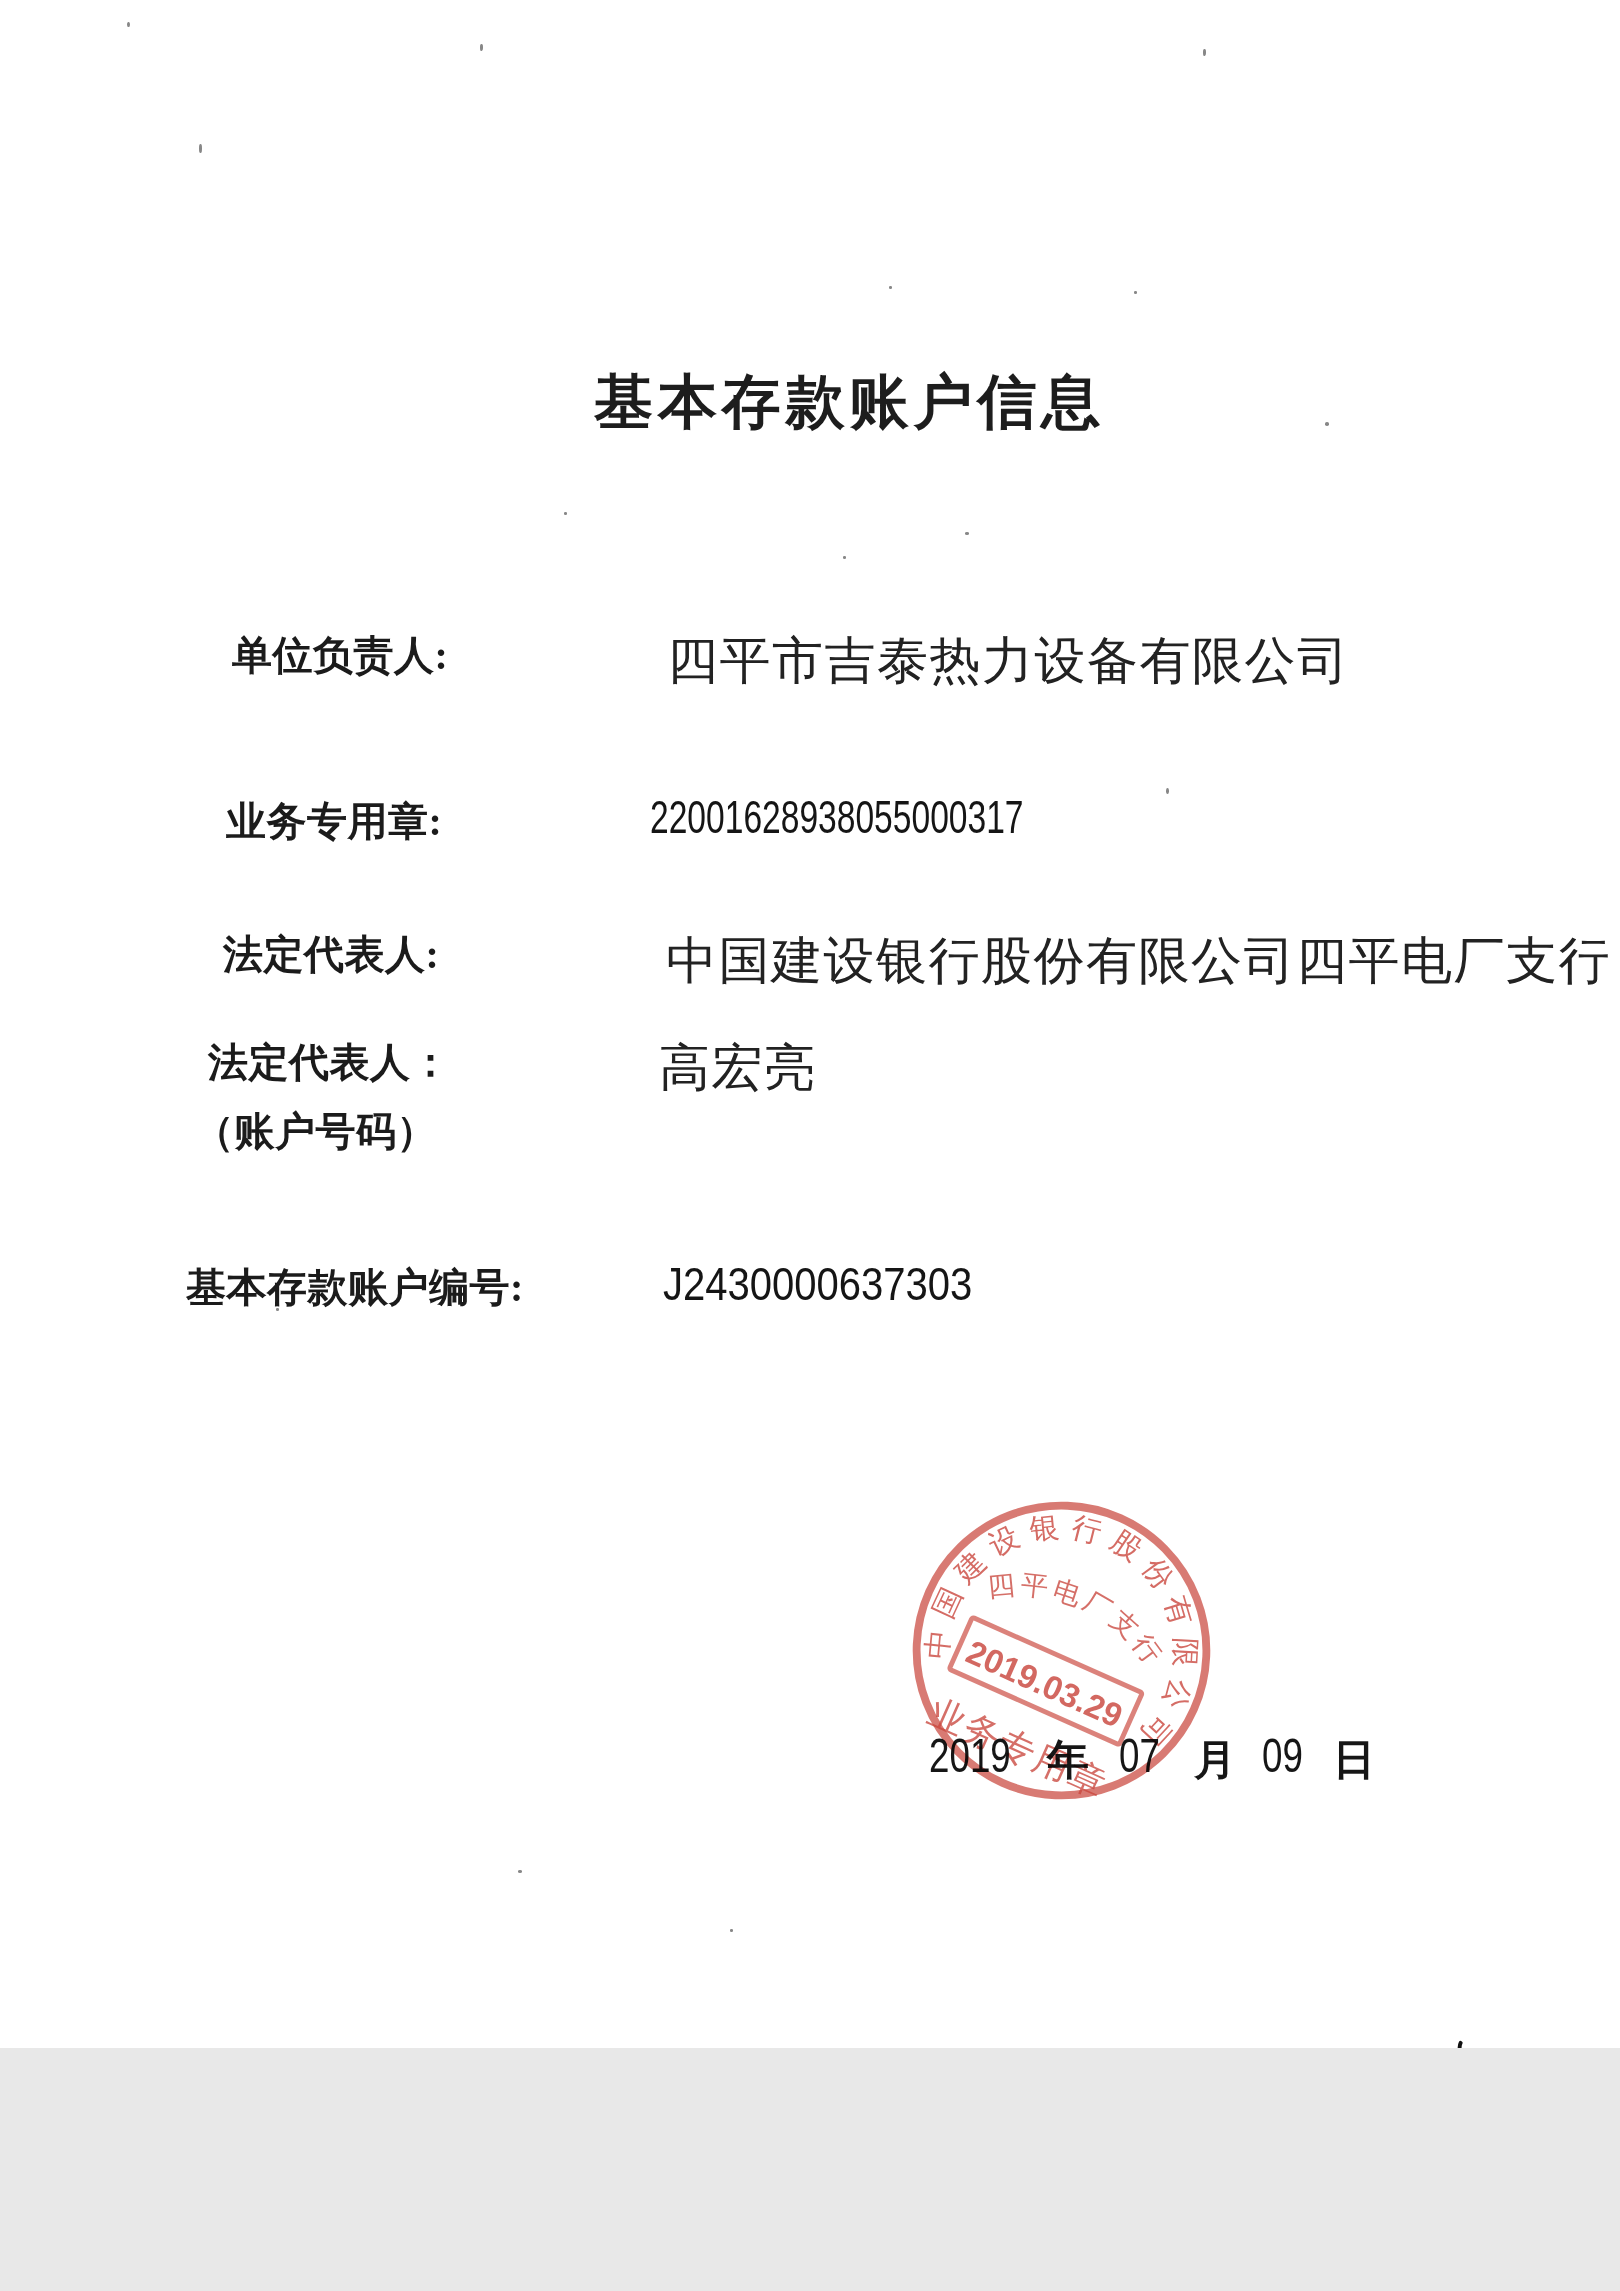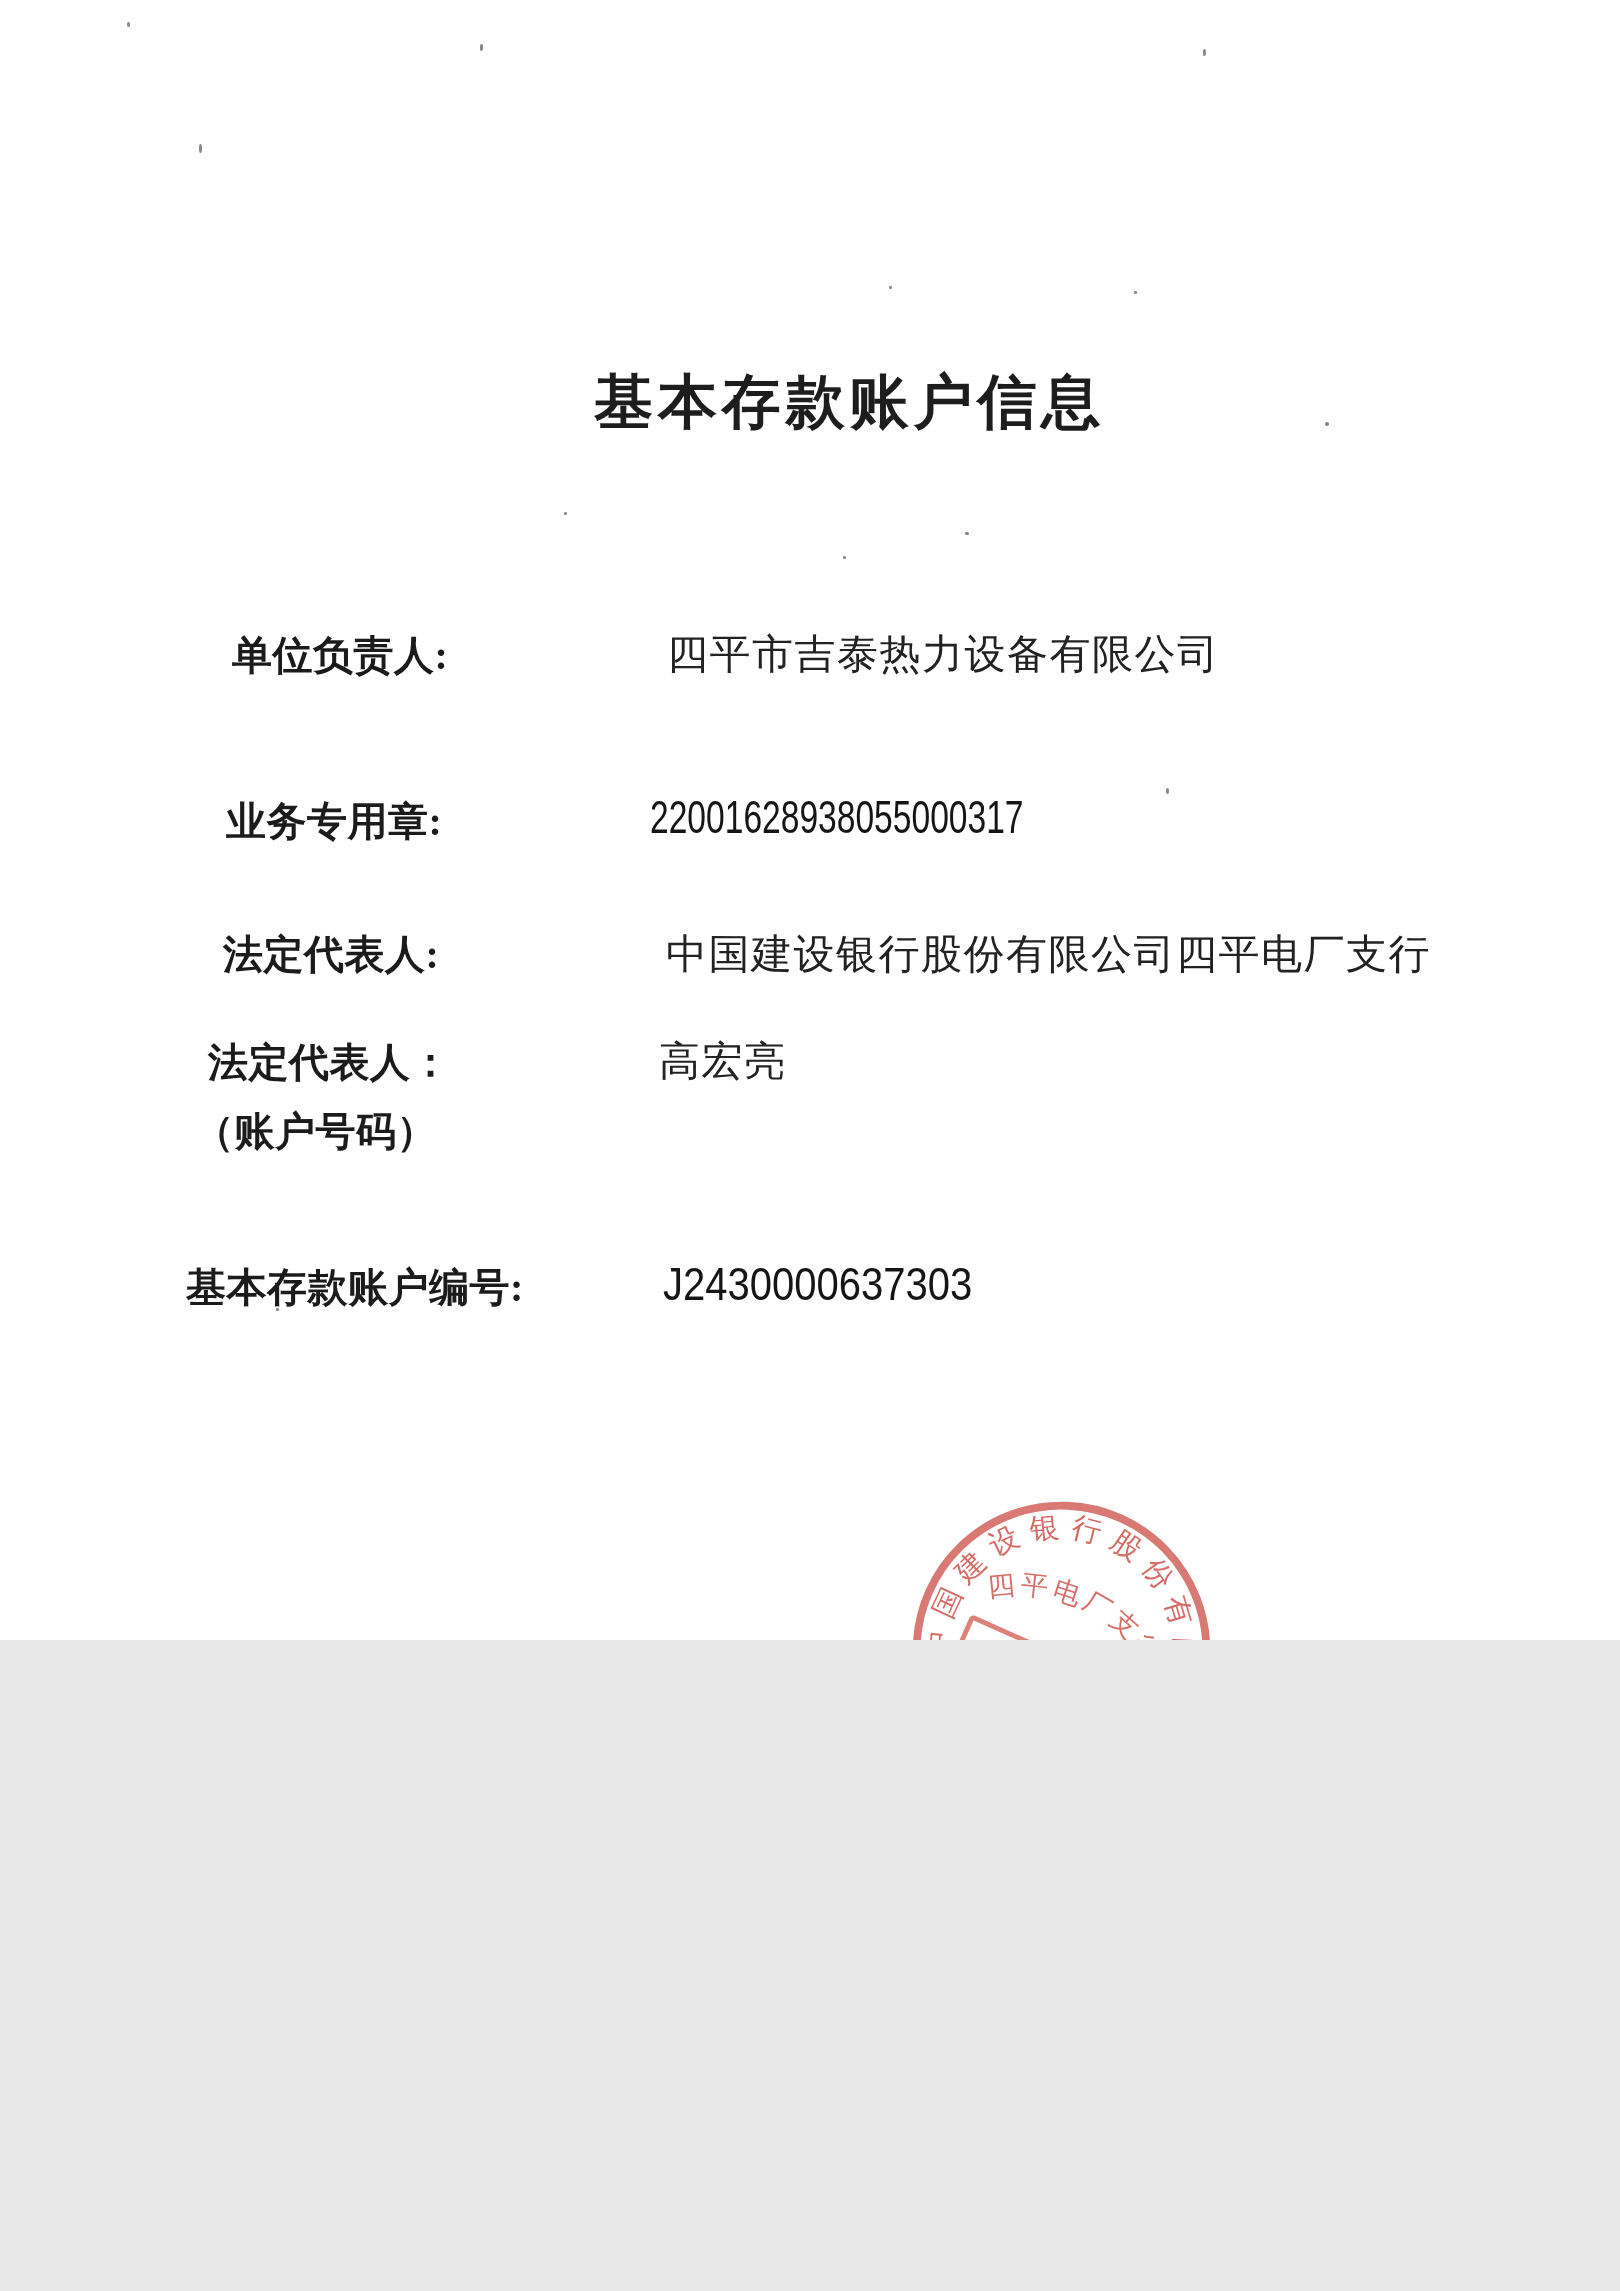--- a/index.html
+++ b/index.html
@@ -1,37 +1,37 @@
 <!DOCTYPE html>
 <html><head>
 <meta charset="utf-8">
 <style>
   html,body{margin:0;padding:0;background:#e8e8e8;}
   .page{
     position:relative;
-    width:1620px;height:1640px;
+    width:1620px;height:2048px;
     margin:0 auto;
     background:#ffffff;
     overflow:hidden;
     font-family:"Liberation Serif", serif;
     color:#1d1d1d;
   }
   .title{
     position:absolute;left:594px;top:363px;
     font-size:59px;font-weight:700;letter-spacing:4.9px;
     white-space:nowrap;
   }
   .lbl{
     position:absolute;
     font-size:40px;font-weight:600;letter-spacing:0.5px;
     white-space:nowrap;color:#1b1b1b;
   }
   .val-cjk{
     position:absolute;
-    font-size:41px;letter-spacing:1.5px;
+    font-size:51px;letter-spacing:1.5px;
     white-space:nowrap;color:#222;
   }
   .val-num{
     position:absolute;
     font-family:"Liberation Sans", sans-serif;
     font-size:46px;letter-spacing:0;color:#151515;
     transform:scaleX(0.73);transform-origin:0 50%;
     white-space:nowrap;
   }
   .val-num.wide{transform:scaleX(0.87);}

